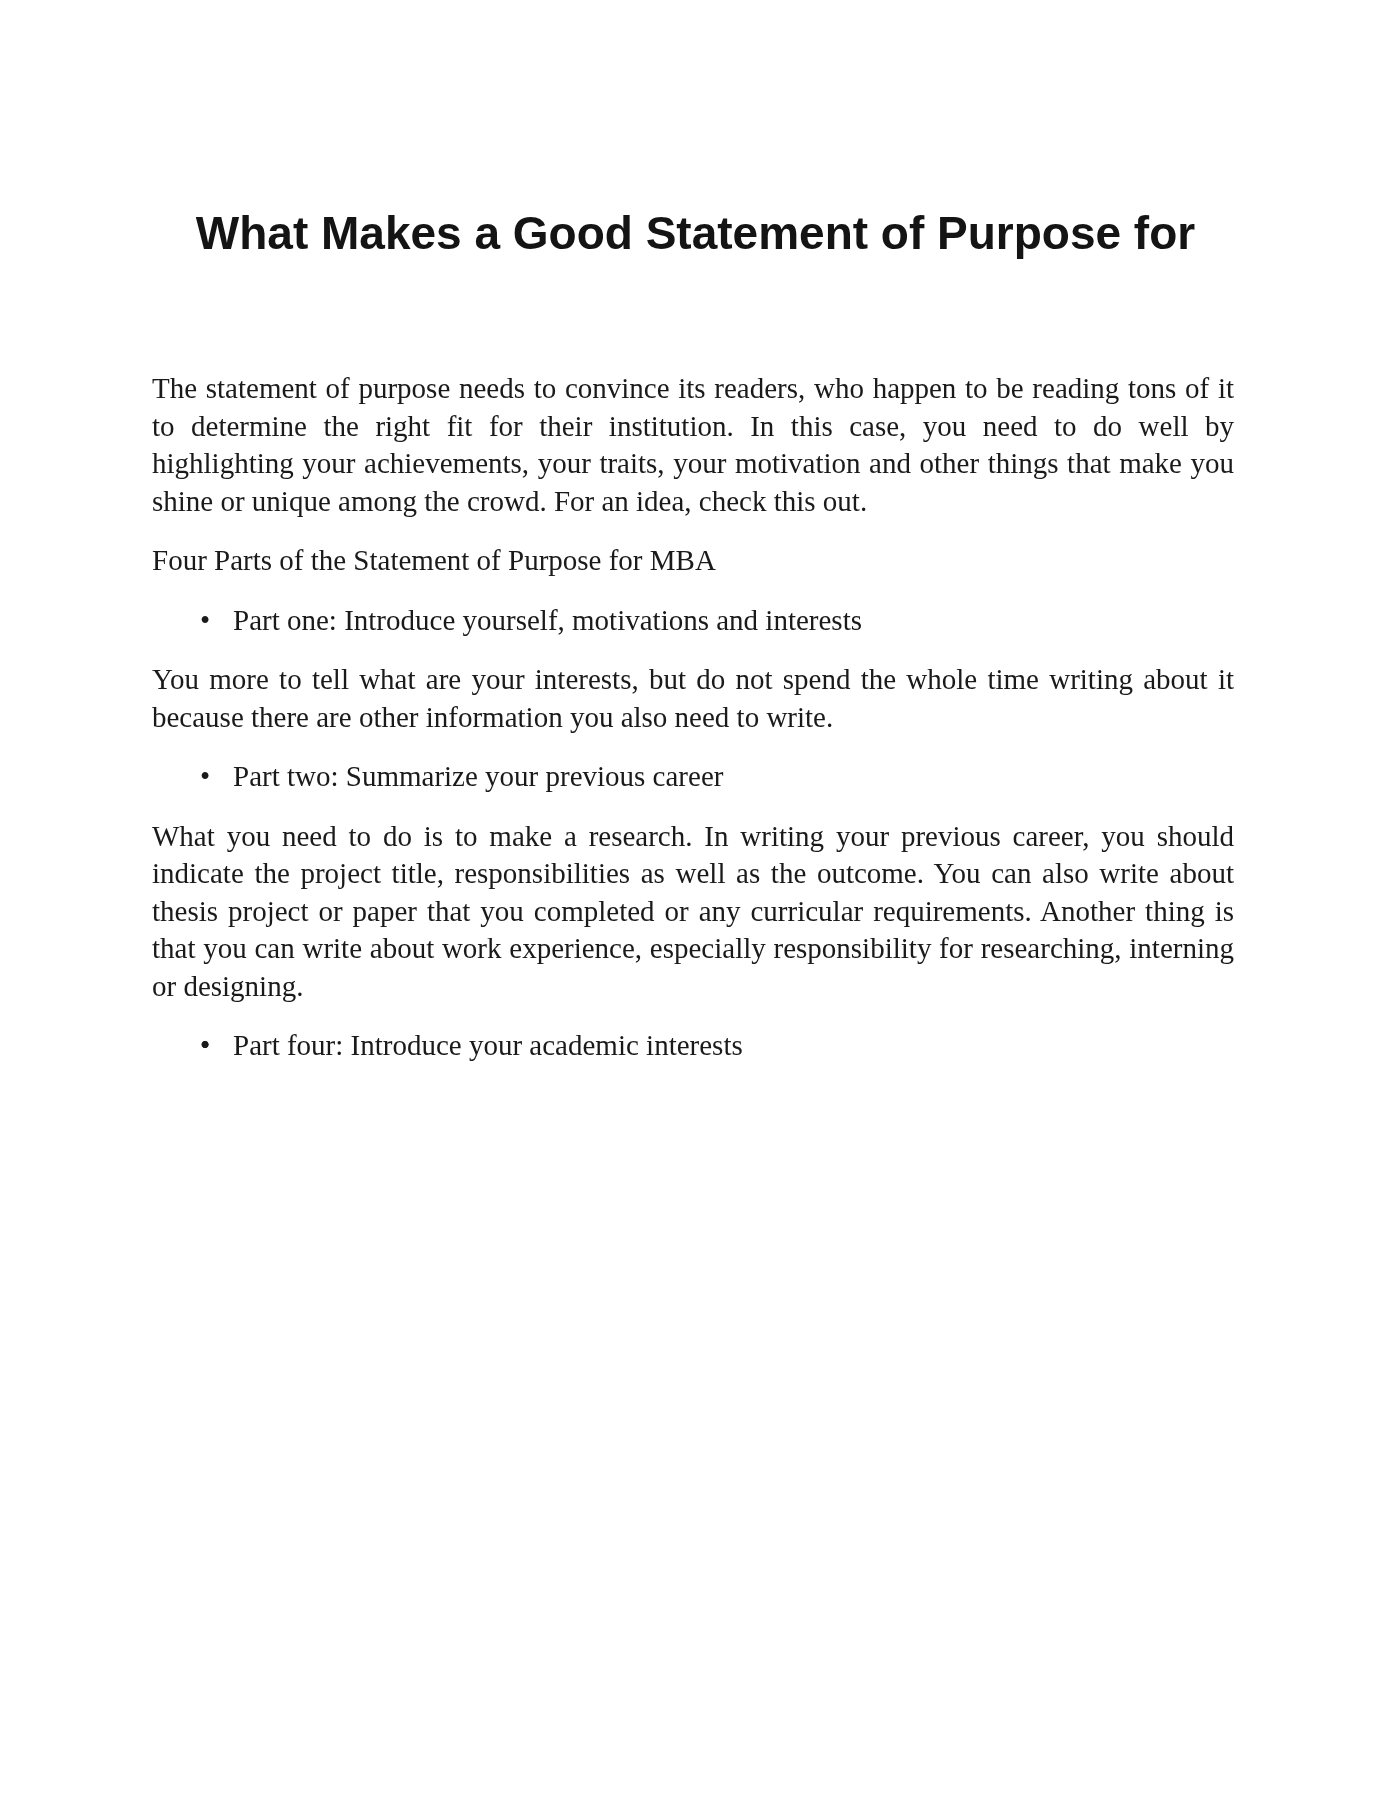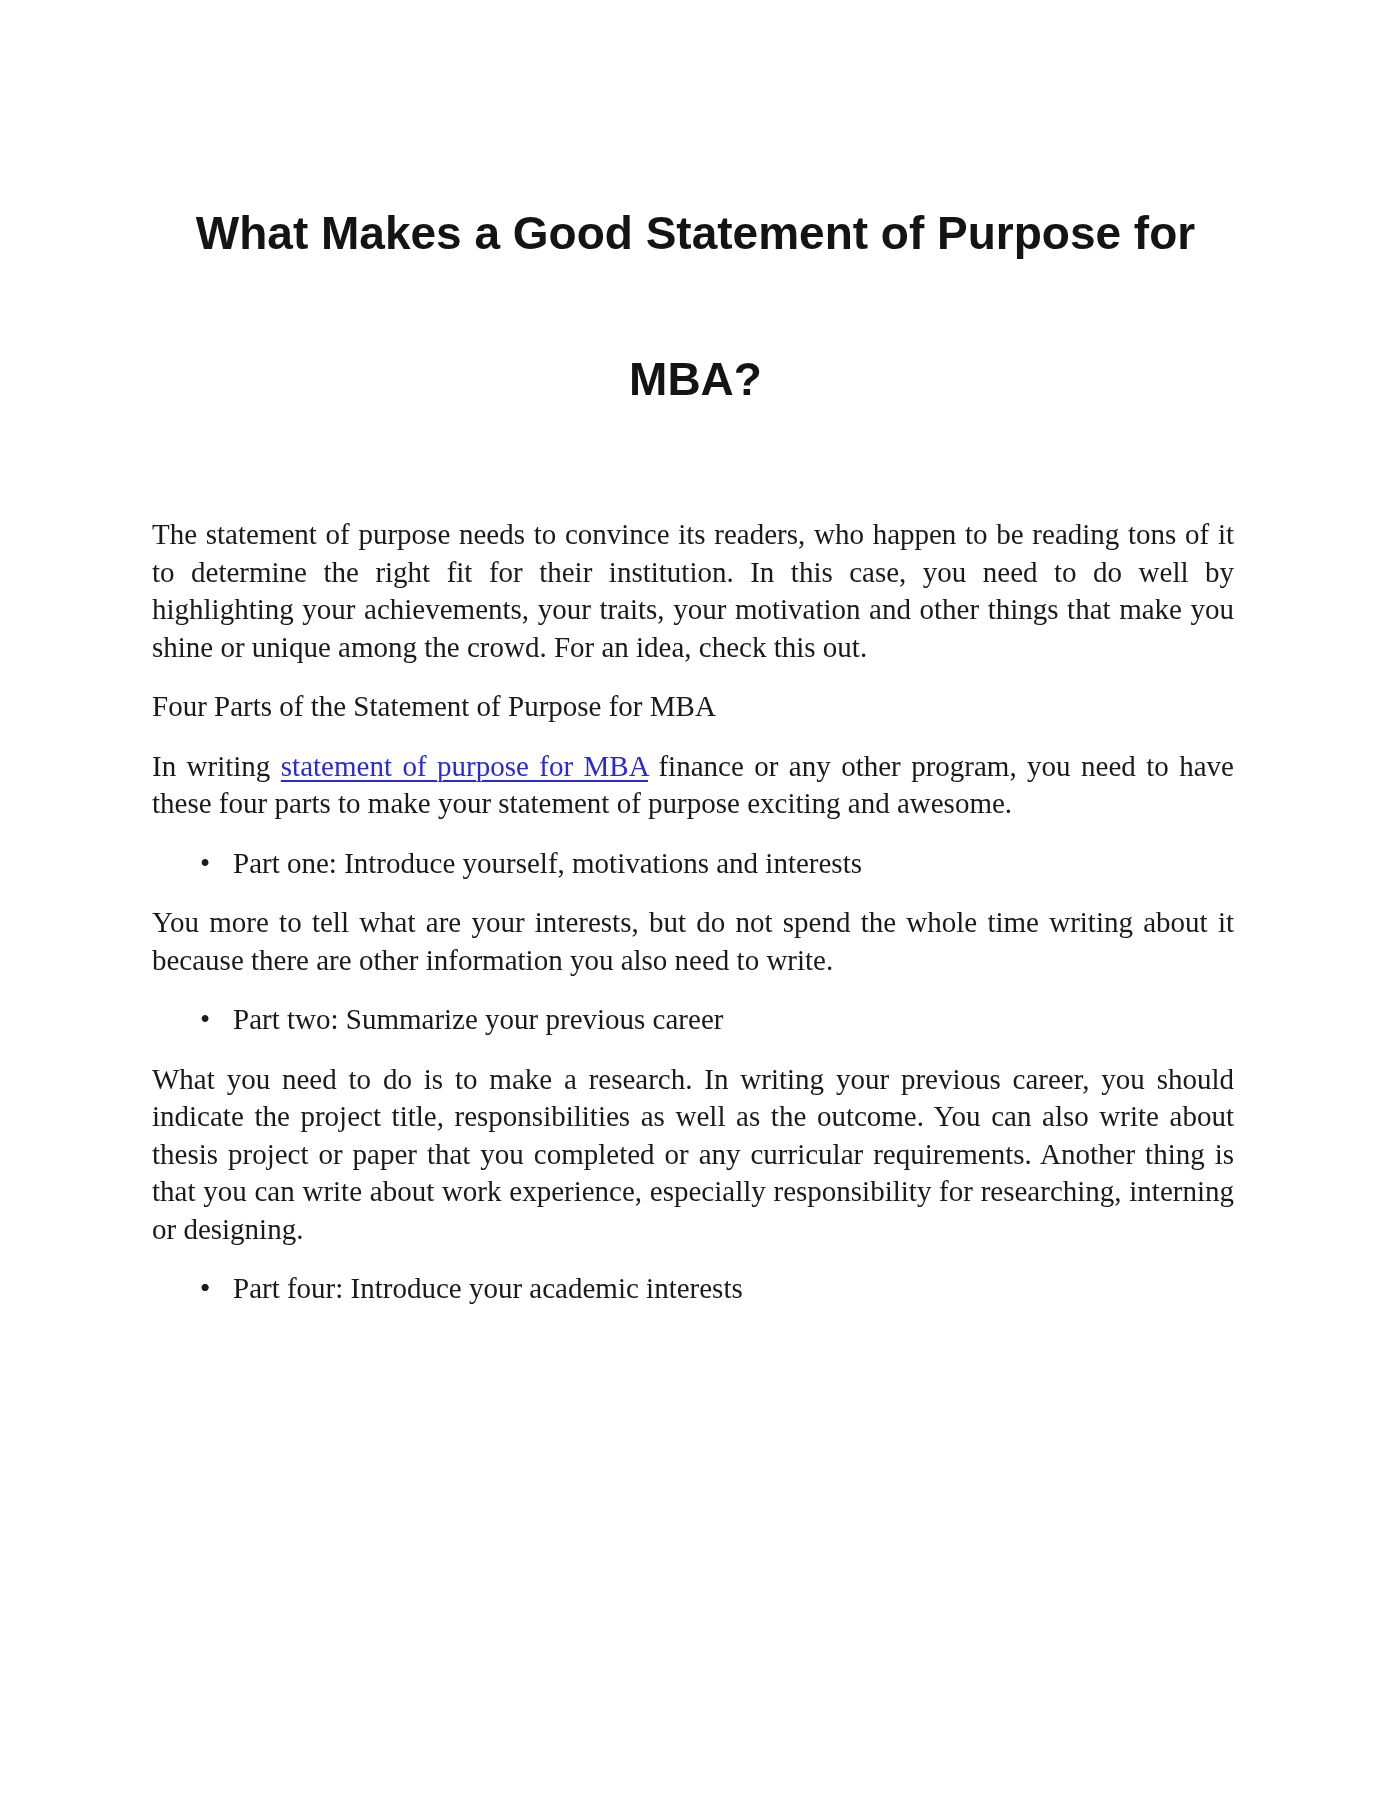--- a/index.html
+++ b/index.html
@@ -73,30 +73,28 @@
     cursor: pointer;
   }
 </style>
 </head>
 <body>
 
 <div class="page">
 
   <h1 class="doc-title">
     <span class="title-line">What Makes a Good Statement of Purpose for</span>
-    <span class="title-line">MBA?</span>
   </h1>
 
   <div class="content">
 
     <p class="para first">The statement of purpose needs to convince its readers, who happen to be reading tons of it to determine the right fit for their institution. In this case, you need to do well by highlighting your achievements, your traits, your motivation and other things that make you shine or unique among the crowd. For an idea, check this out.</p>
 
     <p class="subheading">Four Parts of the Statement of Purpose for MBA</p>
 
-    <p class="para"><span>In writing </span><a class="doc-link" href="#">statement of purpose for MBA</a><span> finance or any other program, you need to have these four parts to make your statement of purpose exciting and awesome.</span></p>
 
     <div class="bullet-item">
       <span class="bullet-dot">•</span>
       <span>Part one: Introduce yourself, motivations and interests</span>
     </div>
 
     <p class="para">You more to tell what are your interests, but do not spend the whole time writing about it because there are other information you also need to write.</p>
 
     <div class="bullet-item">
       <span class="bullet-dot">•</span>

